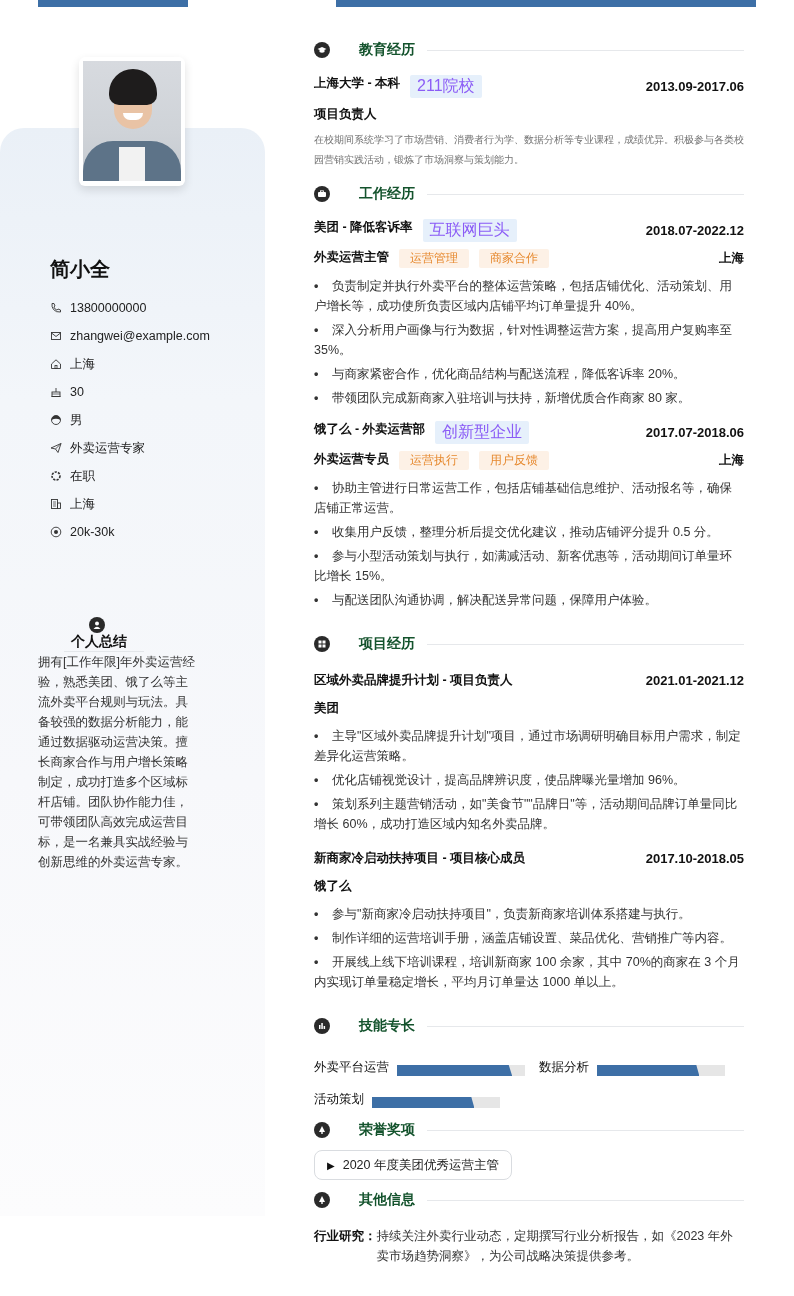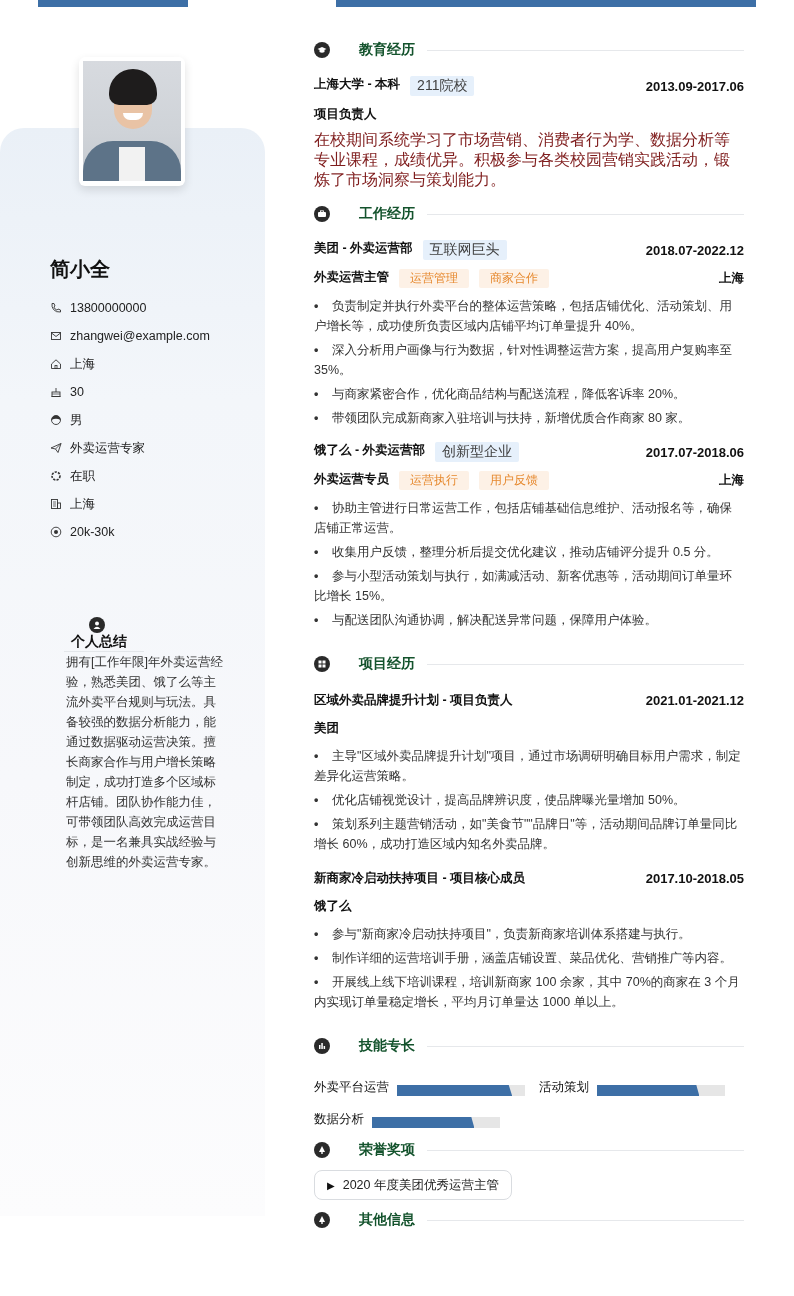--- a/index.html
+++ b/index.html
@@ -32,36 +32,36 @@
   .name { position: absolute; left: 50px; top: 256px; font-size: 20px; font-weight: bold; color: #111; }
 
   .info-list { position: absolute; left: 50px; top: 294px; }
   .info-item { display: flex; align-items: center; height: 28px; font-size: 12.5px; color: #222; }
   .info-item .ic { width: 20px; display: inline-flex; align-items: center; justify-content: flex-start; }
   .info-item svg { width: 12px; height: 12px; }
 
   .summary-head { position: absolute; left: 50px; top: 617px; display: flex; align-items: center; flex-direction: column; }
   .summary-head .title { font-size: 14px; font-weight: bold; color: #111; margin-left: 4px; }
   .summary-head .line { width: 80px; height: 1px; background: #e3e6ea; margin-left: 14px; }
-  .summary-text { position: absolute; left: 66px; top: 652px; width: 162px; font-size: 12.5px; line-height: 20px; color: #333; }
+  .summary-text { position: absolute; left: 38px; top: 652px; width: 162px; font-size: 12.5px; line-height: 20px; color: #333; }
 
   .main { position: absolute; left: 314px; top: 38px; width: 430px; }
   .sec-head { display: flex; align-items: center; height: 24px; }
   .sec-head .title { font-size: 14px; font-weight: bold; color: #14532d; margin-left: 5px; white-space: nowrap; padding-left: 24px; }
   .sec-head .line { flex: 1; height: 1px; background: #e6e8eb; margin-left: 12px; }
   .sec-icon { width: 16px; height: 16px; border-radius: 50%; background: #2a2a2a; display: inline-flex; align-items: center; justify-content: center; }
   .sec-icon svg { width: 10px; height: 10px; }
 
   .row { display: flex; align-items: center; justify-content: space-between; height: 28px; }
   .row .left { display: flex; align-items: flex-start; }
   .bold { font-weight: bold; font-size: 12.5px; color: #111; }
   .date { font-weight: bold; font-size: 13px; color: #111; }
-  .tag-blue { background: #e6f0fb; color: #404040; font-size: 14px; padding: 1px 7px; margin-left: 10px; border-radius: 2px; }
+  .tag-blue { background: #e6f0fb; color: #8b5cf6; font-size: 16px; padding: 1px 7px; margin-left: 10px; border-radius: 2px; }
   .tag-orange { background: #fdf1e6; color: #e6882d; font-size: 12px; padding: 1px 11px; margin-left: 10px; border-radius: 2px; }
-  .desc { font-size: 16px; line-height: 20px; color: #7f1d1d; padding: 2px 0 4px; }
+  .desc { font-size: 10px; line-height: 20px; color: #737373; padding: 2px 0 4px; }
   ul.bullets { list-style: none; }
   ul.bullets li { font-size: 12.5px; line-height: 20px; color: #333; margin-bottom: 4px; text-indent: 0; position: relative; padding-left: 0; }
   ul.bullets li .dot { display: inline-block; width: 18px; font-weight: bold; }
 
   .skills { display: flex; flex-wrap: wrap; }
   .skill { display: flex; align-items: flex-end; height: 32px; margin-right: 14px; }
   .skill .label { font-size: 12.5px; color: #111; margin-right: 8px; }
   .bar { width: 128px; height: 11px; background: #e6e6e6; position: relative; overflow: hidden; }
   .bar .fill { position: absolute; left: 0; top: 0; height: 11px; background: #3d6fa6; clip-path: polygon(0 0, 97% 0, 100% 100%, 0 100%); }
 
@@ -226,21 +226,21 @@
         </svg>
       </span>
     <span class="title">工作经历</span>
     <span class="line"></span>
   </div>
   <div style="height:10px"></div>
 
   <div>
     <div class="row">
       <div class="left">
-        <span class="bold">美团 - 外卖运营部</span>
+        <span class="bold">美团 - 降低客诉率</span>
         <span class="tag-blue">互联网巨头</span>
       </div>
       <span class="date">2018.07-2022.12</span>
     </div>
     <div class="row">
       <div class="left">
         <span class="bold">外卖运营主管</span>
         <span class="tag-orange">运营管理</span>
         <span class="tag-orange">商家合作</span>
       </div>
@@ -298,21 +298,21 @@
   <div>
     <div class="row">
       <span class="bold">区域外卖品牌提升计划 - 项目负责人</span>
       <span class="date">2021.01-2021.12</span>
     </div>
     <div class="row">
         <span class="bold">美团</span>
       </div>
     <ul class="bullets" style="margin-top:4px">
       <li><span class="dot">•</span><span>主导"区域外卖品牌提升计划"项目，通过市场调研明确目标用户需求，制定差异化运营策略。</span></li>
-      <li><span class="dot">•</span><span>优化店铺视觉设计，提高品牌辨识度，使品牌曝光量增加 50%。</span></li>
+      <li><span class="dot">•</span><span>优化店铺视觉设计，提高品牌辨识度，使品牌曝光量增加 96%。</span></li>
       <li><span class="dot">•</span><span>策划系列主题营销活动，如"美食节""品牌日"等，活动期间品牌订单量同比增长 60%，成功打造区域内知名外卖品牌。</span></li>
     </ul>
   </div>
 
   <div style="height:6px"></div>
   <div>
     <div class="row">
       <span class="bold">新商家冷启动扶持项目 - 项目核心成员</span>
       <span class="date">2017.10-2018.05</span>
     </div>
@@ -341,31 +341,31 @@
   </div>
   <div style="height:6px"></div>
   <div class="skills">
     <div class="skill">
       <span class="label">外卖平台运营</span>
       <div class="bar">
           <div class="fill" style="width:90%"></div>
         </div>
     </div>
     <div class="skill">
+      <span class="label">数据分析</span>
+      <div class="bar">
+          <div class="fill" style="width:80%"></div>
+        </div>
+    </div>
+    <div class="skill">
       <span class="label">活动策划</span>
       <div class="bar">
           <div class="fill" style="width:80%"></div>
         </div>
     </div>
-    <div class="skill">
-      <span class="label">数据分析</span>
-      <div class="bar">
-          <div class="fill" style="width:80%"></div>
-        </div>
-    </div>
   </div>
 
   
   <div style="height:10px"></div>
   <div class="sec-head">
     <span class="sec-icon">
         <svg viewBox="0 0 10 10">
           <path d="M5 1 L8 7 L2 7Z" fill="#fff"></path>
           <rect x="4.3" y="7" width="1.4" height="2" fill="#fff"></rect>
         </svg>
@@ -383,13 +383,17 @@
     <span class="sec-icon">
         <svg viewBox="0 0 10 10">
           <path d="M5 1 L8 7 L2 7Z" fill="#fff"></path>
           <rect x="4.3" y="7" width="1.4" height="2" fill="#fff"></rect>
         </svg>
       </span>
     <span class="title">其他信息</span>
     <span class="line"></span>
   </div>
   <div style="height:14px"></div>
+  <div class="other-row">
+    <span class="k">行业研究：</span>
+    <span>持续关注外卖行业动态，定期撰写行业分析报告，如《2023 年外卖市场趋势洞察》，为公司战略决策提供参考。</span>
+  </div>
 </div>
 
 </body></html>

